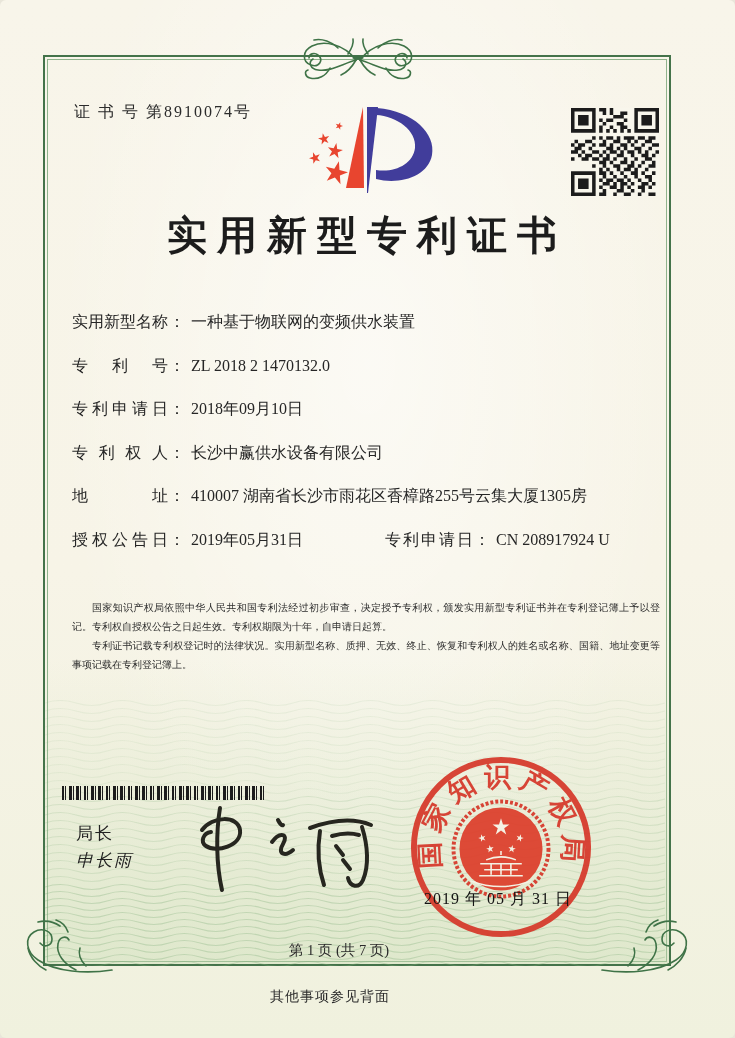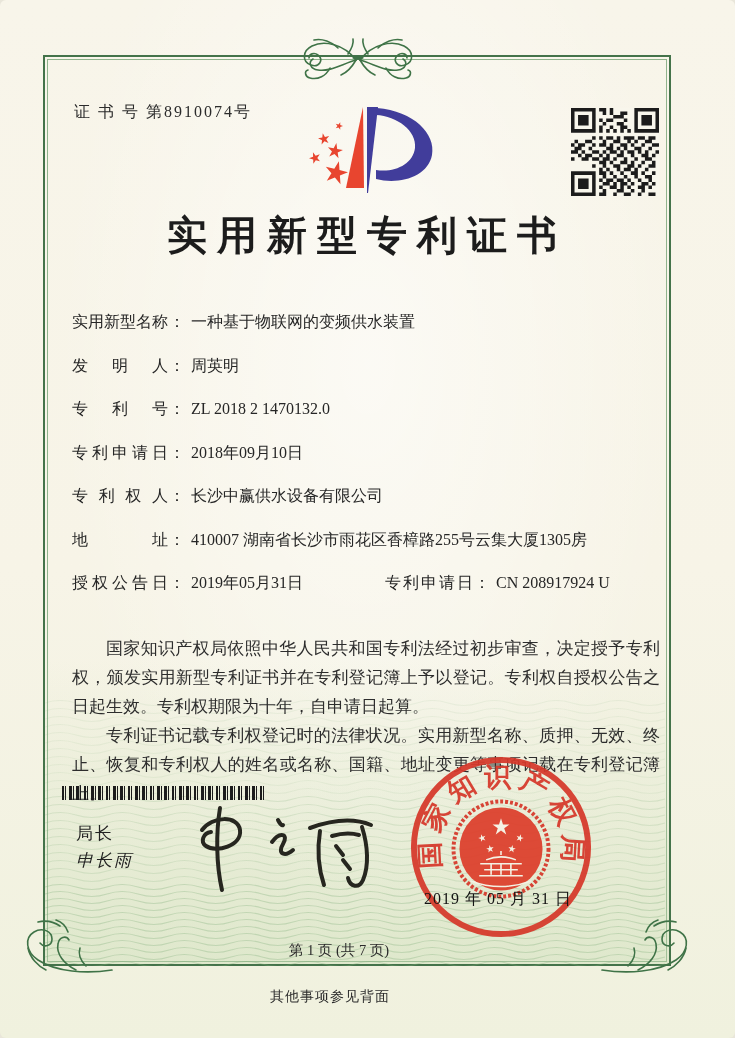--- a/index.html
+++ b/index.html
@@ -32,21 +32,21 @@
   .qr { position:absolute; left:571px; top:108px; }
   .title {
     position:absolute; left:43px; top:208px; width:628px; text-align:center;
     font-size:40px; font-weight:700; color:#1c1c1c; letter-spacing:10px; padding-left:20px;
   }
   .fields { position:absolute; left:72px; top:300px; width:580px; }
   .frow { position:relative; height:43.5px; line-height:43.5px; font-size:16px; color:#262626; white-space:nowrap; }
   .lbl { display:inline-block; width:96px; text-align:justify; text-align-last:justify; vertical-align:top; }
   .colon { display:inline-block; margin:0 6px 0 1px; }
   .grant-no { position:absolute; left:313px; top:0; }
-  .paras { position:absolute; left:72px; top:598px; width:588px; font-size:17px; line-height:29px; color:#2d2d2d; text-align:justify;margin-top:36px; }
+  .paras { position:absolute; left:72px; top:598px; width:588px; font-size:10px; line-height:19px; color:#2d2d2d; text-align:justify; }
   .paras p { text-indent:2em; }
   .barcode {
     position:absolute; left:62px; top:786px; width:203px; height:14px;
     background:repeating-linear-gradient(90deg,
       #1c1c1c 0 2px, transparent 2px 3px,
       #1c1c1c 3px 4px, transparent 4px 7px,
       #1c1c1c 7px 10px, transparent 10px 11px,
       #1c1c1c 11px 12px, transparent 12px 14px,
       #1c1c1c 14px 17px, transparent 17px 18px,
       #1c1c1c 18px 19px, transparent 19px 22px);
@@ -205,23 +205,20 @@
       M8,24h2v1h-2zM12,24h1v1h-1zM15,24h2v1h-2zM19,24h1v1h-1zM22,24h2v1h-2z"></path>
   </svg>
 
   <div class="title">实用新型专利证书</div>
 
   <div class="fields">
     <div class="frow">
       <span class="lbl">实用新型名称</span><span class="colon">：</span><span class="val">一种基于物联网的变频供水装置</span>
     </div>
     <div class="frow">
-      <span class="lbl">发明人</span><span class="colon">：</span><span class="val">周英明</span>
-    </div>
-    <div class="frow">
       <span class="lbl">专利号</span><span class="colon">：</span><span class="val">ZL 2018 2 1470132.0</span>
     </div>
     <div class="frow">
       <span class="lbl">专利申请日</span><span class="colon">：</span><span class="val">2018年09月10日</span>
     </div>
     <div class="frow">
       <span class="lbl">专利权人</span><span class="colon">：</span><span class="val">长沙中赢供水设备有限公司</span>
     </div>
     <div class="frow">
       <span class="lbl">地址</span><span class="colon">：</span><span class="val">410007 湖南省长沙市雨花区香樟路255号云集大厦1305房</span>

